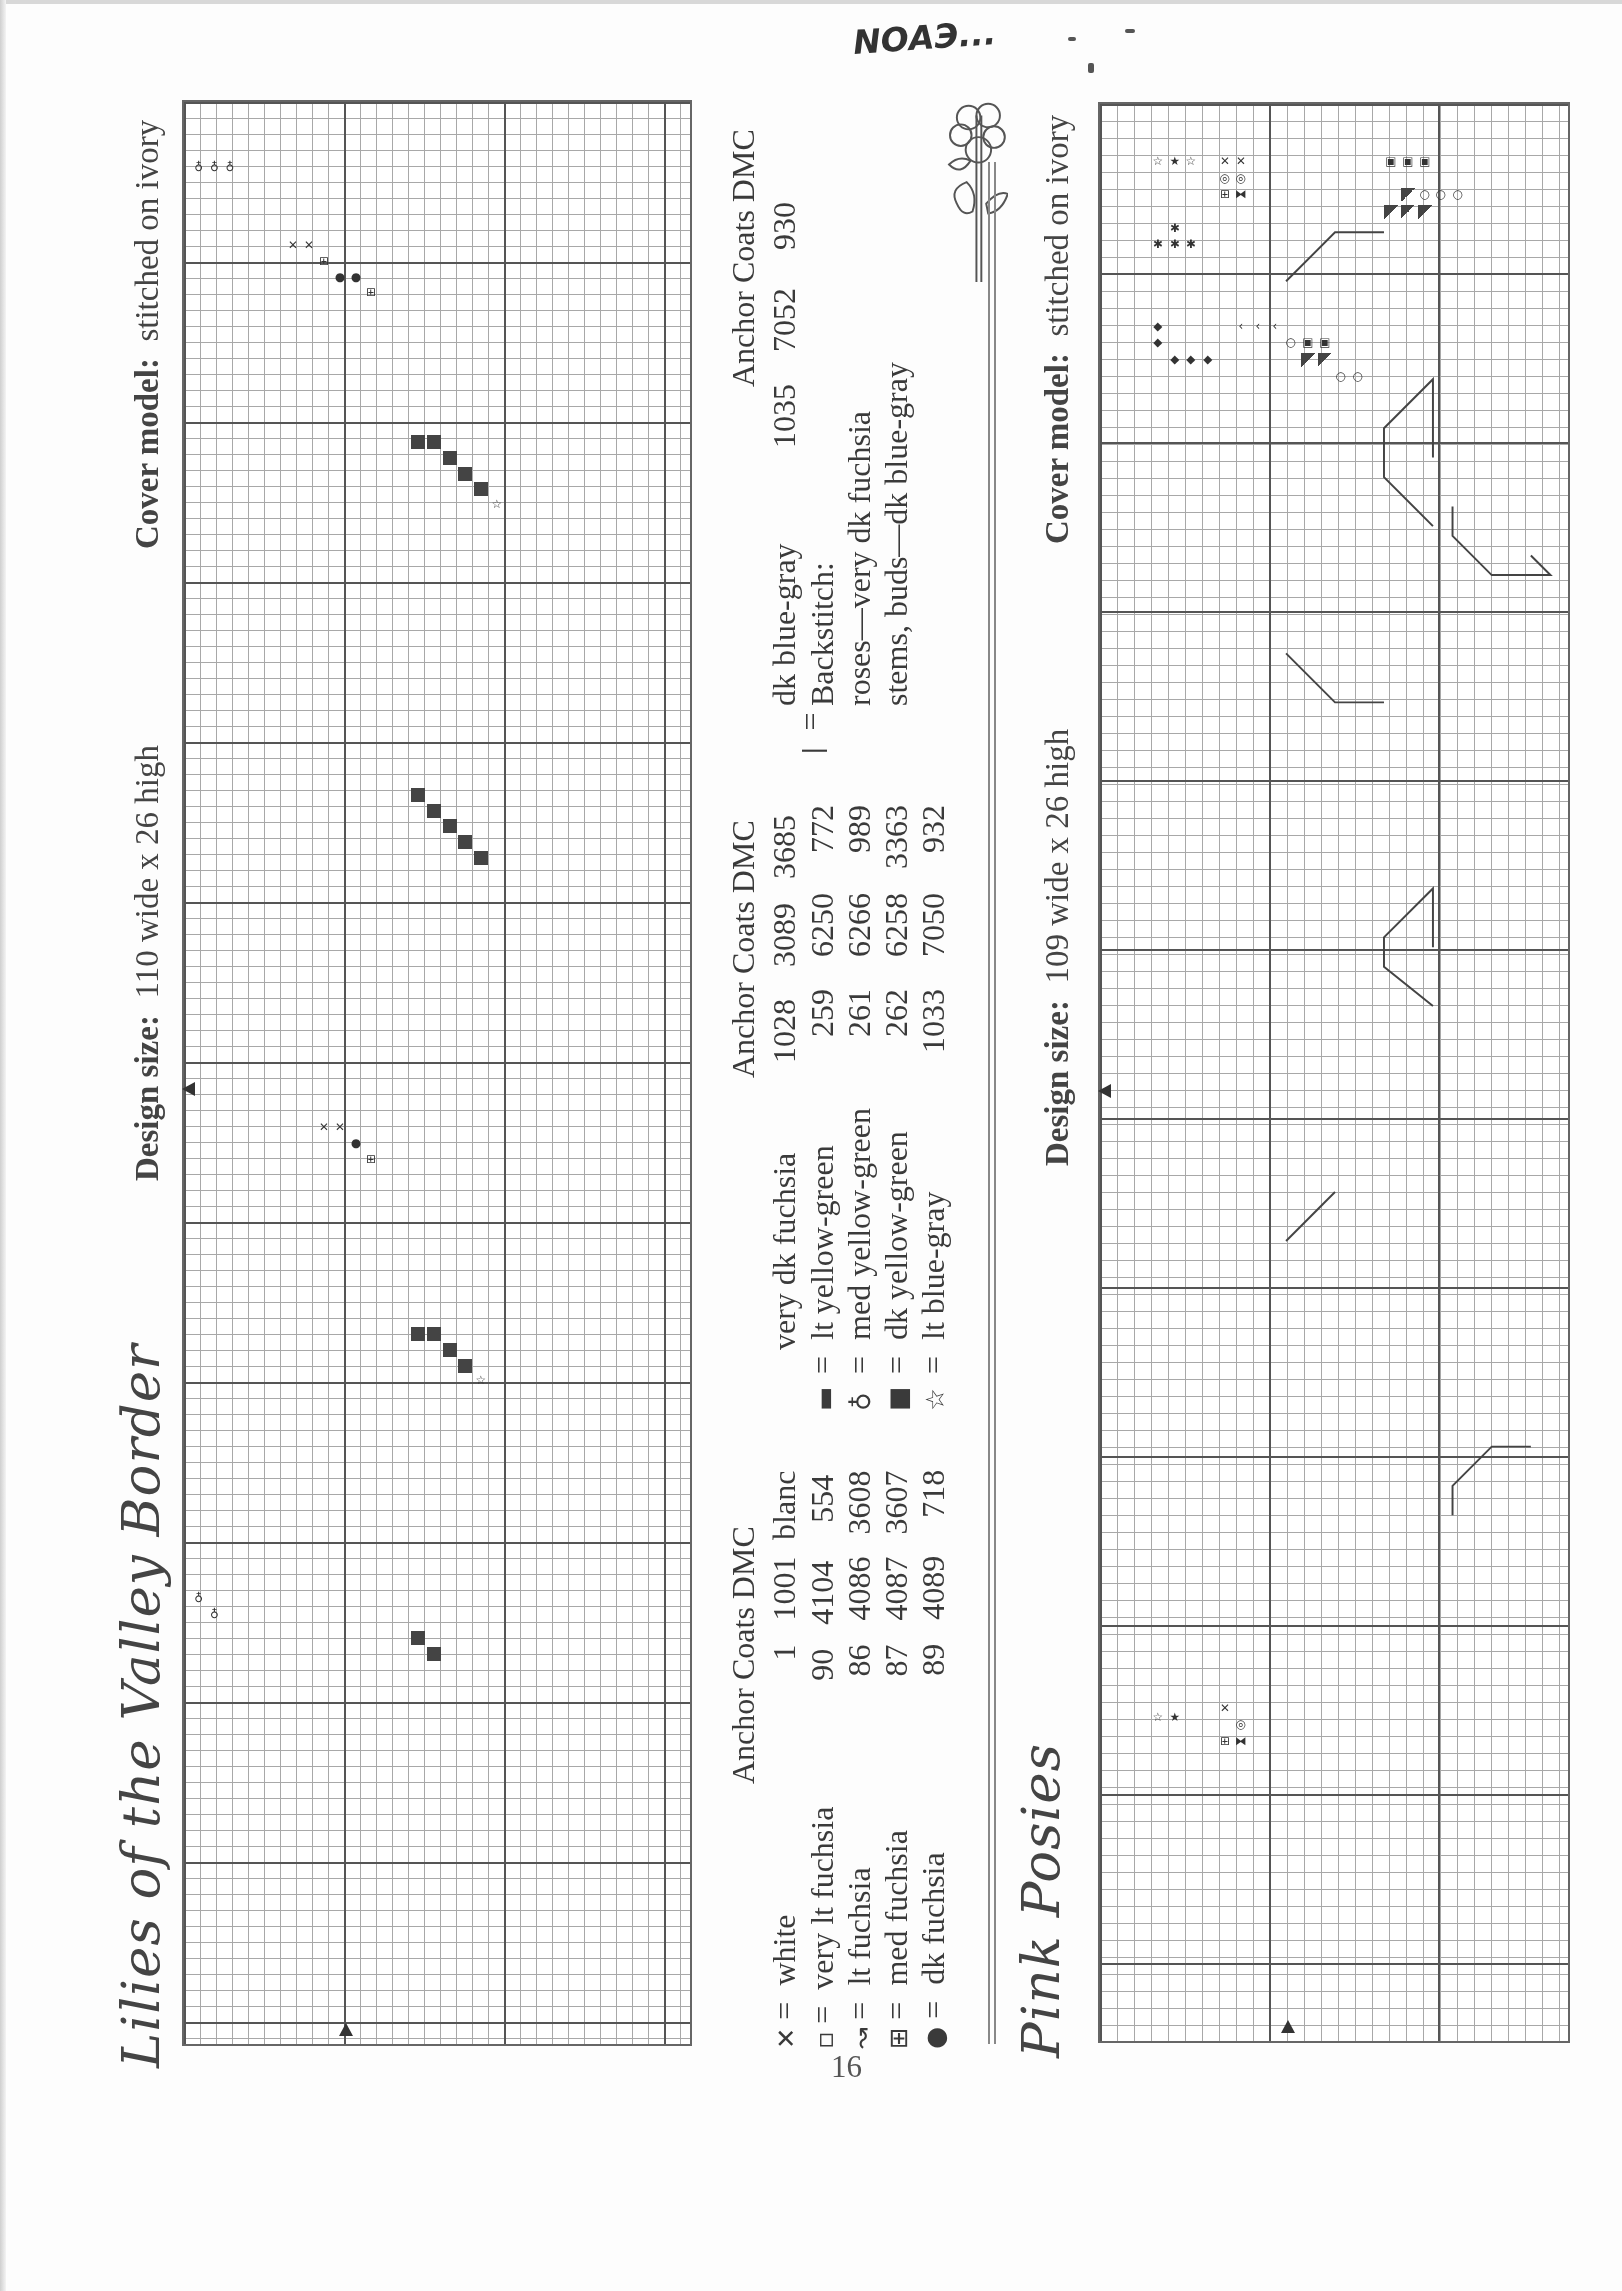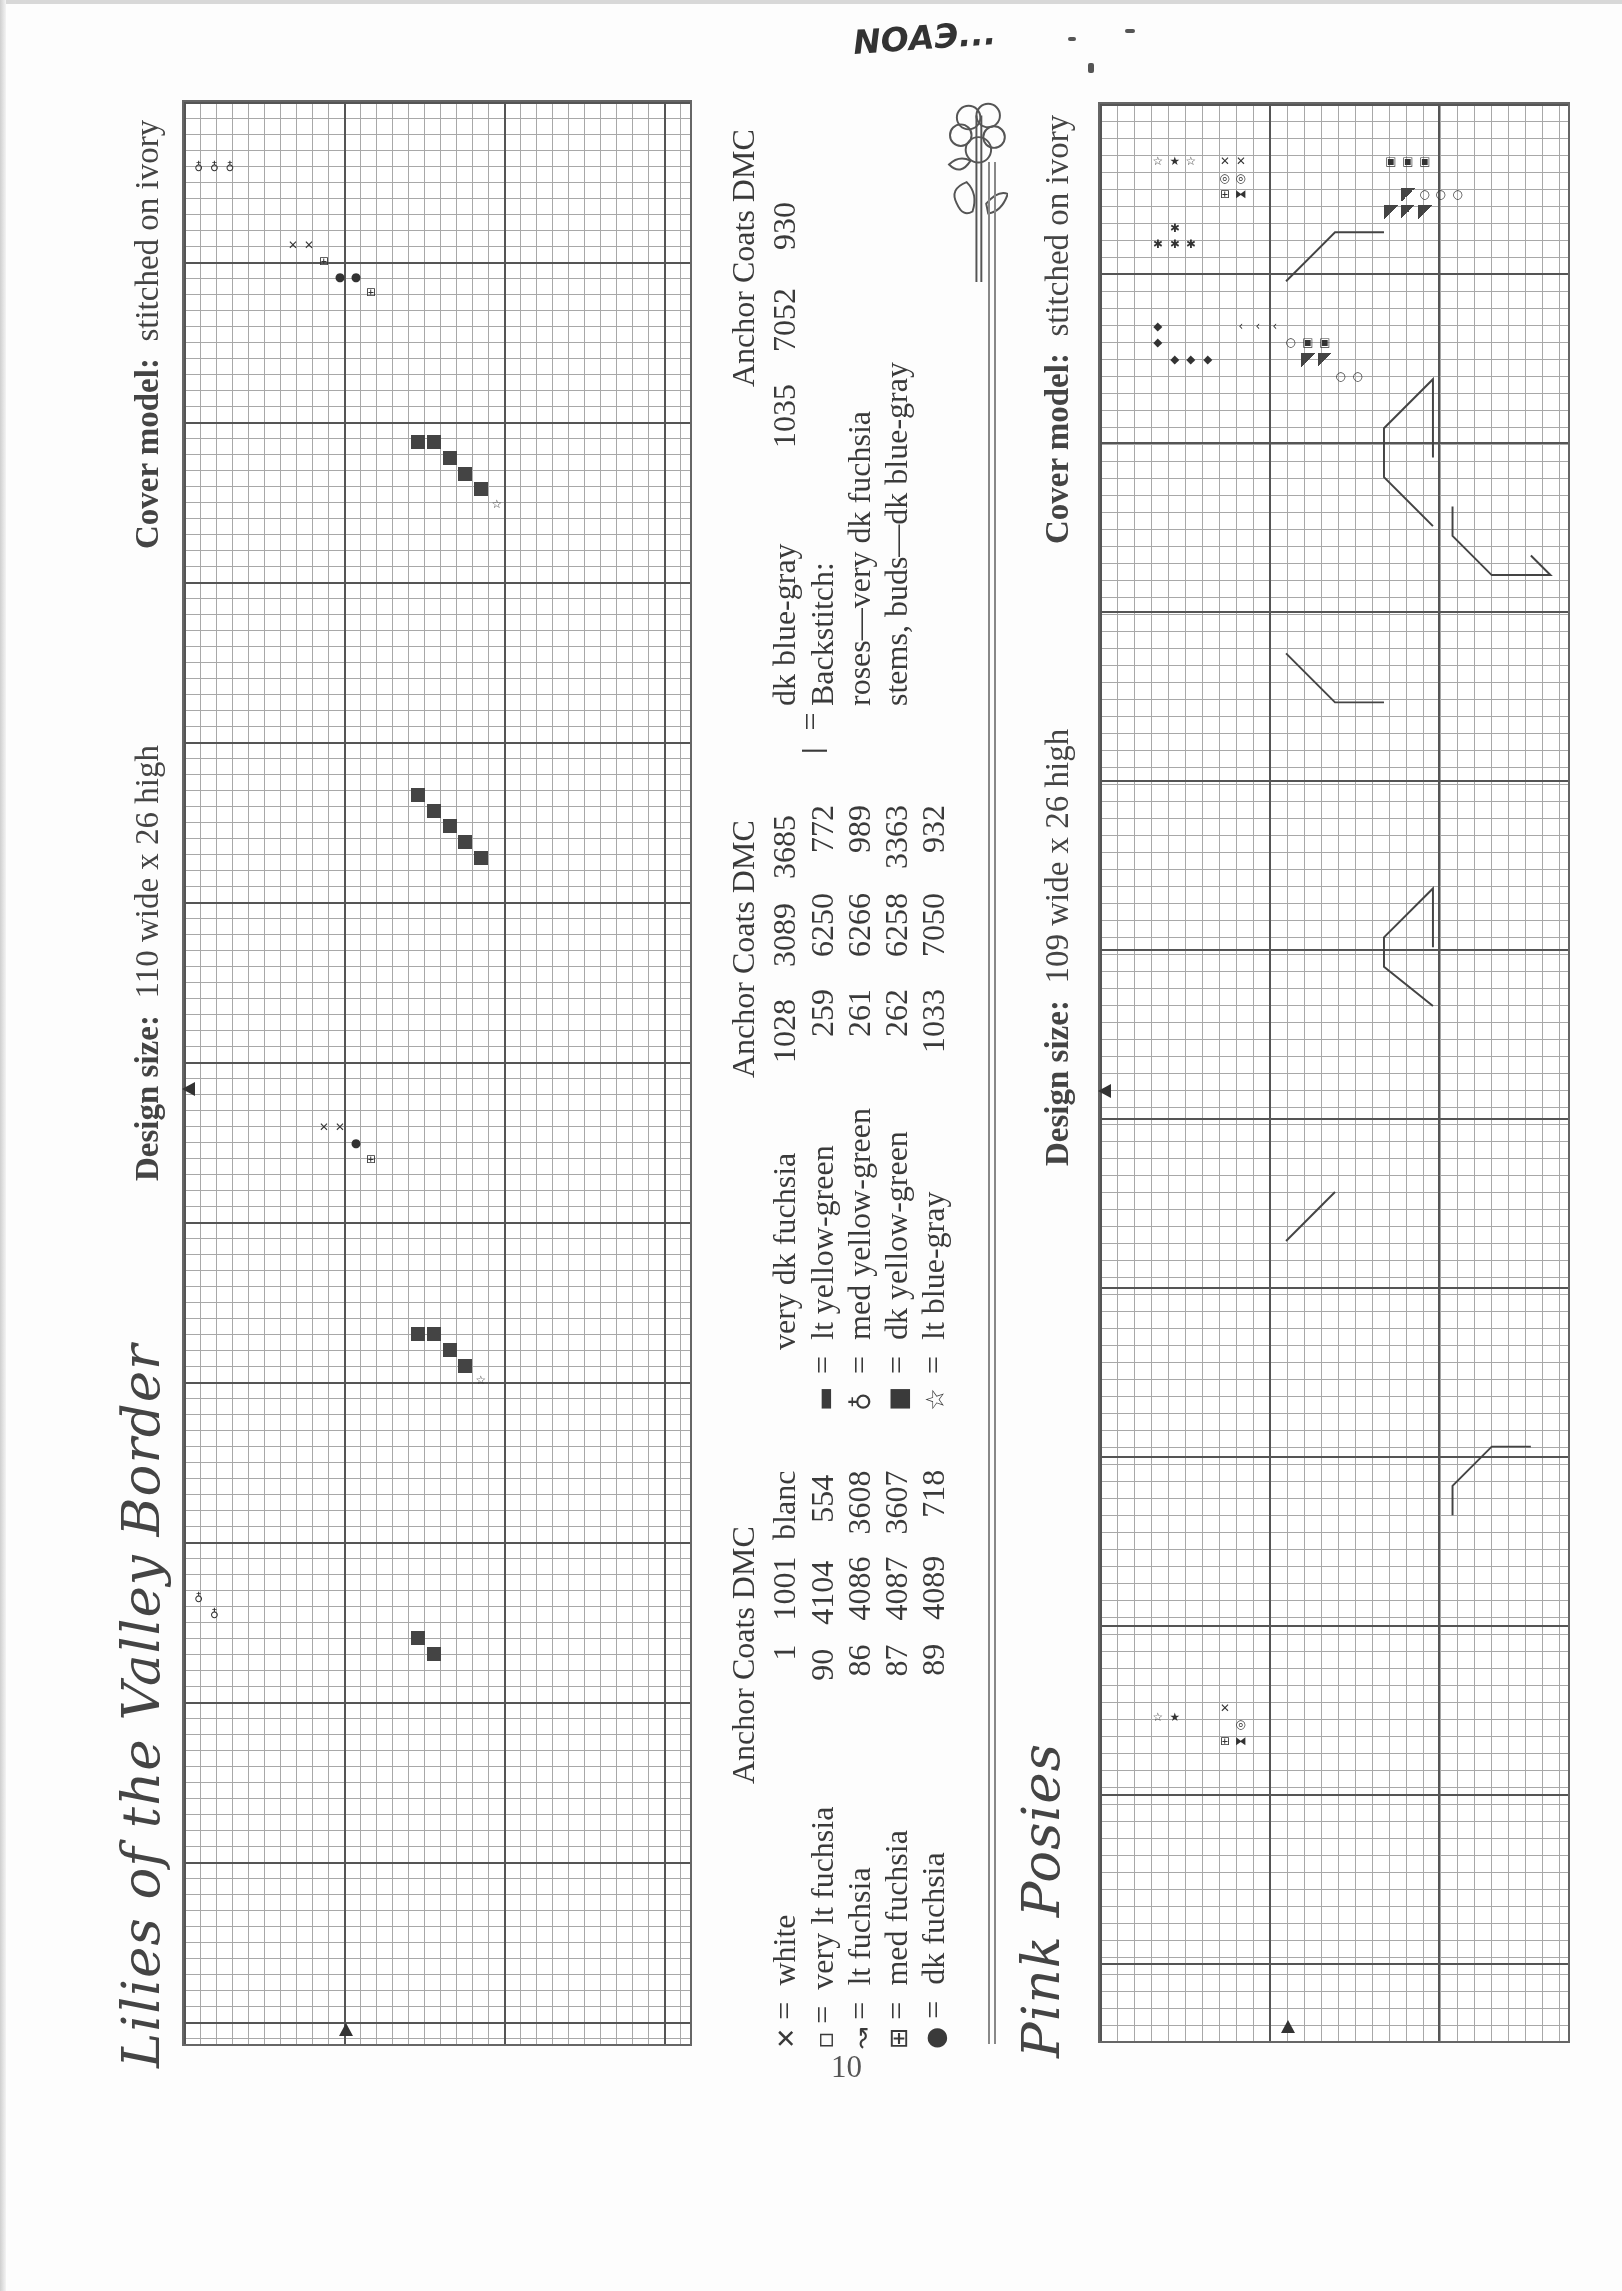--- a/index.html
+++ b/index.html
@@ -283,14 +283,14 @@
       <path d="M190 560 L240 610 L290 610"></path>
       <path d="M190 1160 L240 1110"></path>
       <path d="M340 860 L340 800 L290 850 L290 880 L340 920"></path>
       <path d="M360 1440 L360 1410 L400 1370 L440 1370"></path>
     </g>
   </svg>
   <div class="marker mk-up" style="left:181px;top:1916px;"></div>
   <div class="marker mk-left" style="left:-2px;top:980px;"></div>
 </div>
 
-<div class="pagenum">10</div>
+<div class="pagenum">16</div>
 
 
 </body></html>

